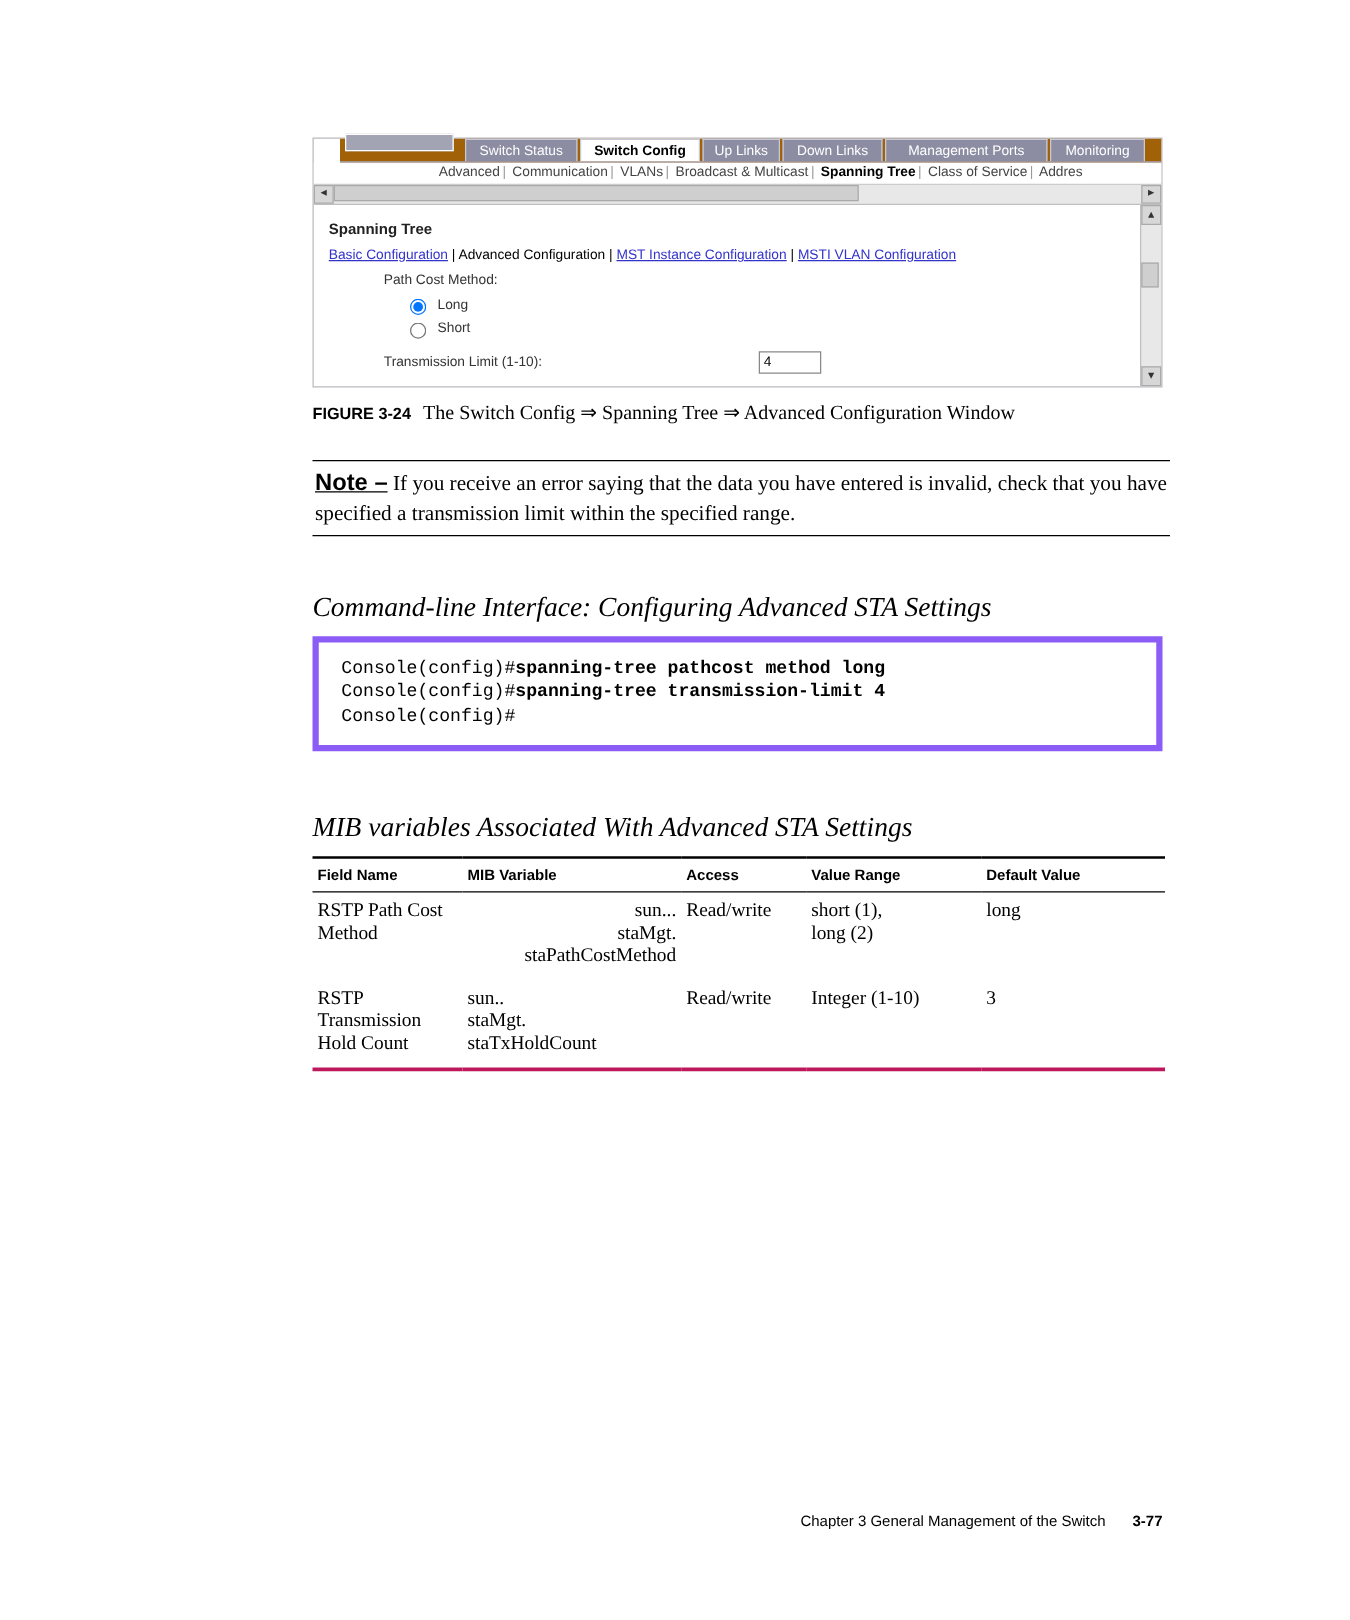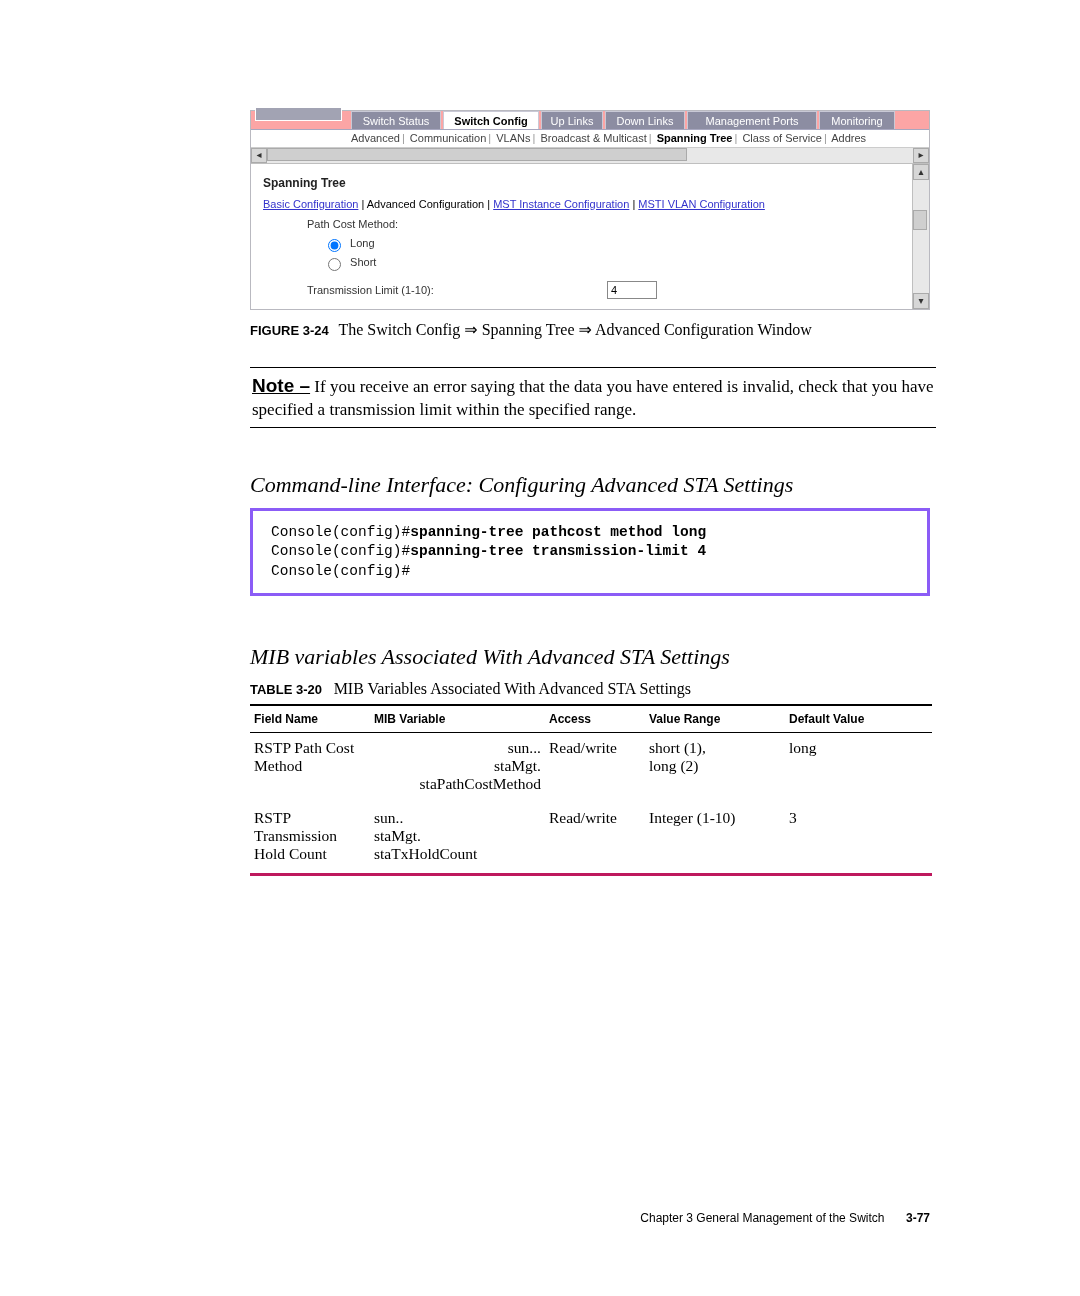--- a/index.html
+++ b/index.html
@@ -25,24 +25,25 @@
   .shot {
     width: 680px;
     border: 1px solid #b9b9c0;
     box-sizing: border-box;
     background: #fff;
     font-family: Arial, Helvetica, sans-serif;
   }
   .tabbar {
     height: 18px;
     position: relative;
-    background: #fca5a5;
+    background: #a16207;
     border-bottom: 1px solid #a7a7bf;
     font-size: 11px;
     color: #fff;
+    margin-left: 21px;
   }
   .logo {
     position: absolute;
     left: 4px;
     top: -4px;
     width: 85px;
     height: 12px;
     background: #a2a3b3;
     border: 1px solid #fff;
   }
@@ -223,21 +224,21 @@
   p.body {
     font-size: 17px;
     margin: 0 0 20px 0;
     font-family: "Times New Roman", Times, serif;
     display: block;
     padding: 0;
   }
 
   
   .codebox {
-    border: 3px solid #8b5cf6;
+    border: 5px solid #8b5cf6;
     padding: 12px 18px;
     font-family: "Courier New", Courier, monospace;
     font-size: 14.5px;
     line-height: 1.35;
     white-space: pre;
     width: 680px;
     box-sizing: border-box;
     margin-bottom: 48px;
   }
   .codebox .b { font-weight: bold; }
@@ -367,24 +368,20 @@
     <span>If you receive an error saying that the data you have entered is invalid, check that you have specified a transmission limit within the specified range.</span>
   </div>
 
   <h2 class="italic">Command-line Interface: Configuring Advanced STA Settings</h2>
 
   <div class="codebox"><span>Console(config)#</span><span class="b">spanning-tree pathcost method long</span>
 <span>Console(config)#</span><span class="b">spanning-tree transmission-limit 4</span>
 <span>Console(config)#</span></div>
 
   <h2 class="italic">MIB variables Associated With Advanced STA Settings</h2>
-  <div class="tblcap">
-    <span>TABLE 3-20</span>
-    <span class="title">MIB Variables Associated With Advanced STA Settings</span>
-  </div>
 
   <table class="mib">
     <colgroup>
       <col style="width:120px">
         <col style="width:175px">
         <col style="width:100px">
         <col style="width:140px">
         <col>
     </colgroup>
     <thead>

